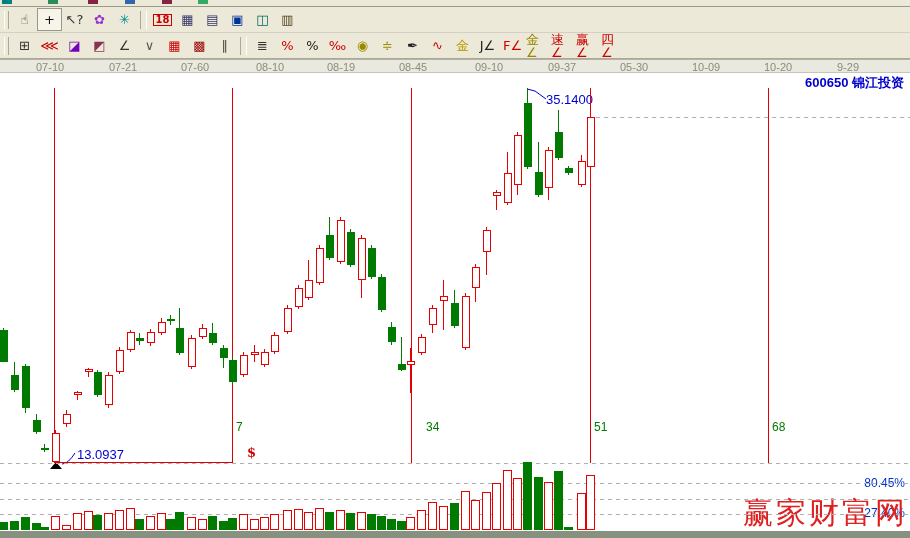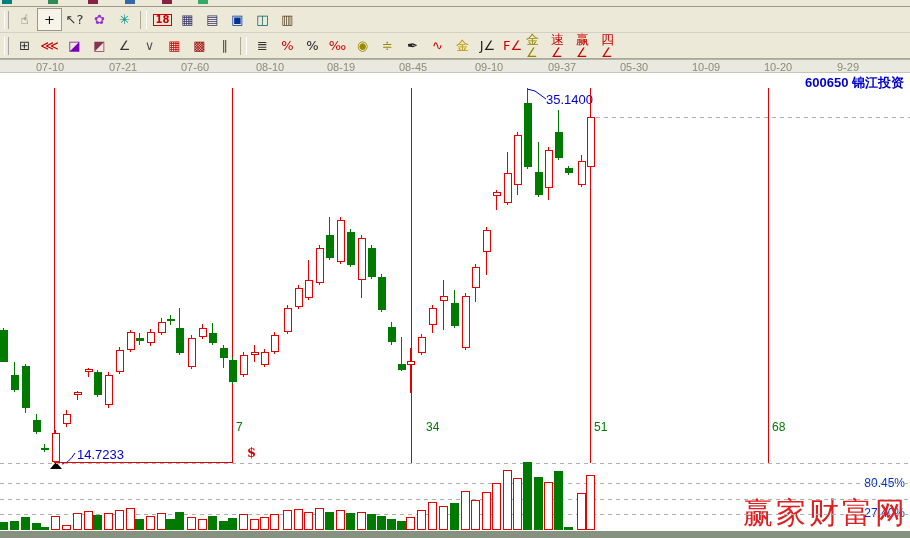--- a/index.html
+++ b/index.html
@@ -187,21 +187,21 @@
 
     <svg class="ptr" style="left:525px;top:13px;" width="24" height="16">
       <path d="M2,3 L10,5 L21,13" stroke="#0000cc" fill="none" stroke-width="1"></path>
     </svg>
     <span class="ann" style="left:546px;top:19px;">35.1400</span>
 
     <div class="tri" style="left:50px;top:389px;"></div>
     <svg class="ptr" style="left:60px;top:376px;" width="18" height="18">
       <path d="M2,15 Q8,15 15,4" stroke="#0000cc" fill="none" stroke-width="1"></path>
     </svg>
-    <span class="ann" style="left:77px;top:374px;">14.7233</span>
+    <span class="ann" style="left:77px;top:374px;">13.0937</span>
 
     <span class="dollar" style="left:247px;top:372px;">$</span>
 
     <span class="pct" style="top:403px;">80.45%</span>
     <span class="pct" style="top:433px;">27.40%</span>
 
     <span class="wm" style="top:420px;">赢家财富网</span>
   <div class="dash" style="left: 0px; top: 390px; width: 910px;"></div>
       <div class="dash" style="left: 0px; top: 410px; width: 910px;"></div>
       <div class="dash" style="left: 0px; top: 426px; width: 910px;"></div>

